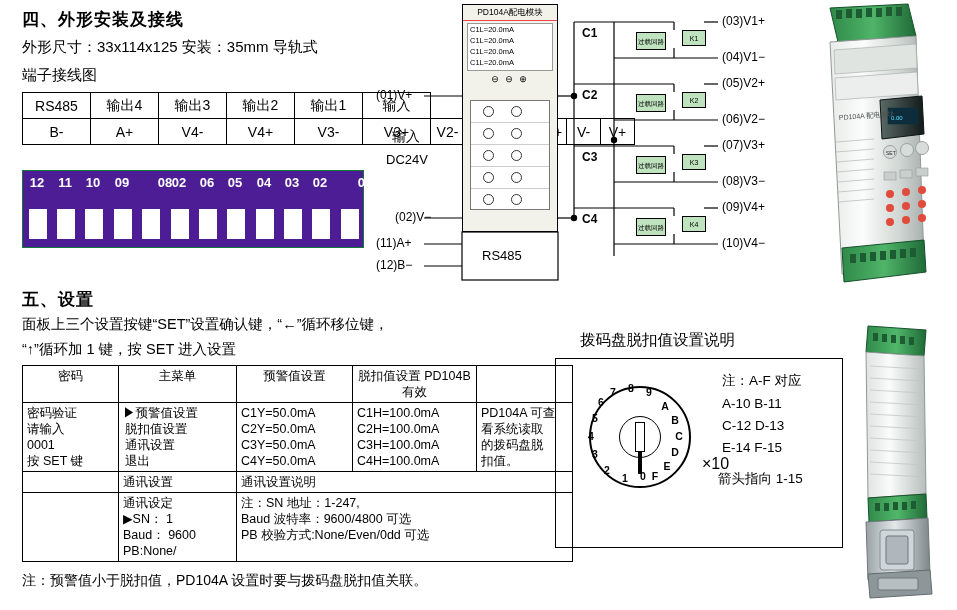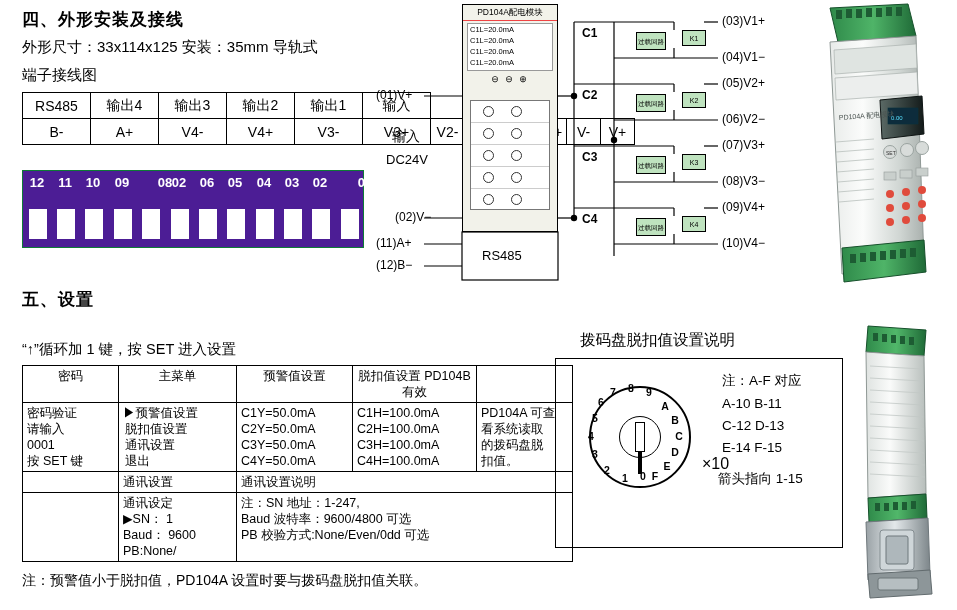--- a/index.html
+++ b/index.html
@@ -289,20 +289,21 @@
     <div class="wtxt" style="left:-2px; top:84px;">(01)V+</div>
     <div class="wtxt" style="left:-2px; top:206px;margin-left:19px;">(02)V−</div>
     <div class="wtxt" style="left:14px; top:124px; font-size:14px;">输入</div>
     <div class="wtxt" style="left:8px; top:148px; font-size:13px;">DC24V</div>
     <div class="wtxt" style="left:-2px; top:232px;">(11)A+</div>
     <div class="wtxt" style="left:-2px; top:254px;">(12)B−</div>
     <div class="wtxt" style="left:104px; top:244px; font-size:13px;">RS485</div>
   </div>
 
   <div class="sec5-title">五、设置</div>
+  <div class="sec5-l1">面板上三个设置按键“SET”设置确认键，“←”循环移位键，</div>
   <div class="sec5-l2">“↑”循环加 1 键，按 SET 进入设置</div>
 
   <table class="menu-table">
     <tbody>
         <tr class="menu-head">
       <td class="mt-c1">密码</td>
       <td class="mt-c2">主菜单</td>
       <td class="mt-c3">预警值设置</td>
       <td class="mt-c4">脱扣值设置 PD104B 有效</td>
       <td class="mt-c5"></td>

